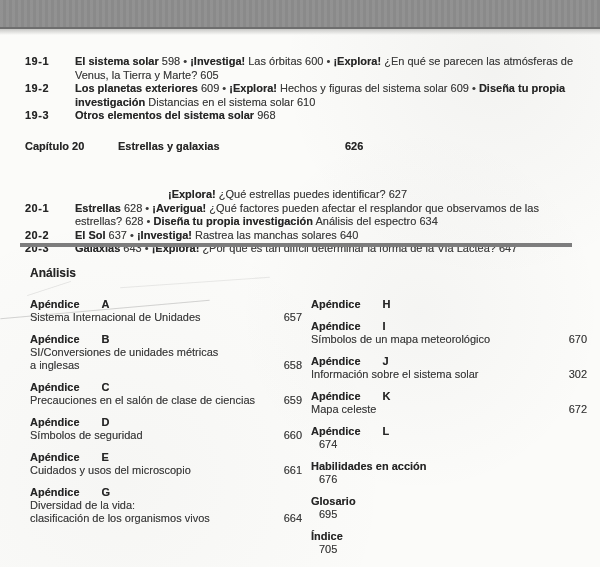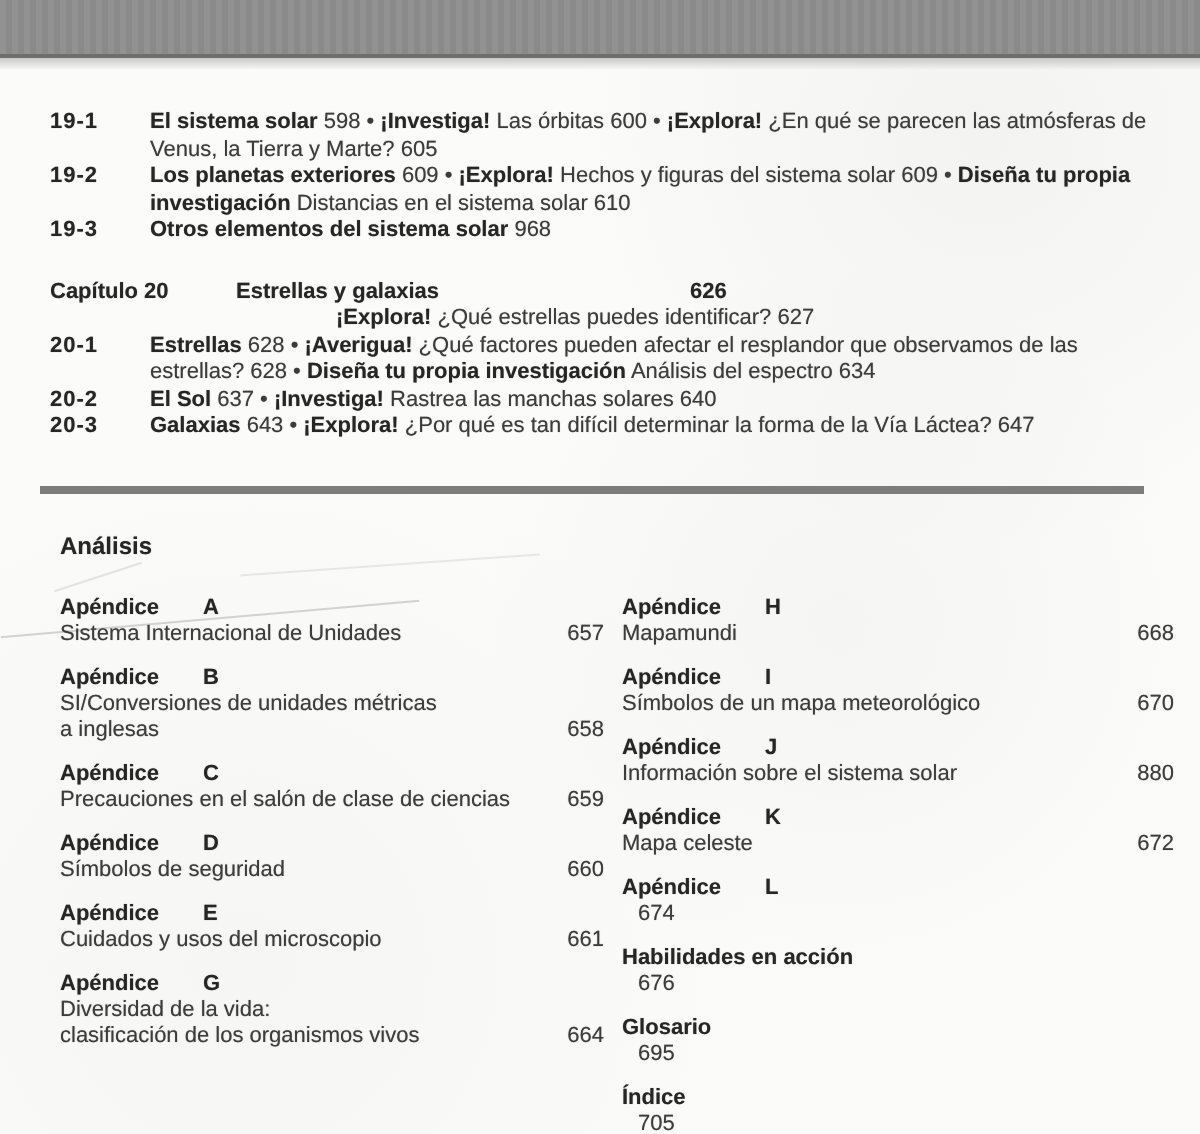--- a/index.html
+++ b/index.html
@@ -58,21 +58,21 @@
     width: 552px;
     font-size: 11px;
     line-height: 13.5px;
   }
   .toc-row { display: flex; align-items: flex-start; }
   .toc-num { flex: 0 0 50px; letter-spacing: 0.5px; }
   .toc-text { flex: 1; }
   .toc-row.chapter { margin-top: 17px; }
   .ch-label { flex: 0 0 93px; }
   .ch-title { flex: 0 0 227px; }
-  .toc-row.subrow { margin-left: 143px; }
+  .toc-row.subrow { margin-left: 143px; margin-top: 35px; }
   .toc-row.subrow .toc-text { flex: none; }
 
   
   .divider {
     position: absolute;
     left: 20px; top: 243px;
     width: 552px; height: 4px;
     background: var(--divider, #7d7d7d);
   }
 
@@ -196,37 +196,33 @@
           </div>
           <div class="ap-line">
             <span class="ap-title">clasificación de los organismos vivos</span>
             <span class="ap-page">664</span>
           </div>
         </div>
       </div>
     <div class="ap-col right" id="ap-right">
         <div class="ap-entry">
           <div class="ap-label"><span class="b">Apéndice</span><span class="ap-letter b">H</span></div>
-          <div class="ap-line">
-            <span class="ap-title">Mapamundi</span>
-            <span class="ap-page">668</span>
-          </div>
         </div>
         <div class="ap-entry">
           <div class="ap-label"><span class="b">Apéndice</span><span class="ap-letter b">I</span></div>
           <div class="ap-line">
             <span class="ap-title">Símbolos de un mapa meteorológico</span>
             <span class="ap-page">670</span>
           </div>
         </div>
         <div class="ap-entry">
           <div class="ap-label"><span class="b">Apéndice</span><span class="ap-letter b">J</span></div>
           <div class="ap-line">
             <span class="ap-title">Información sobre el sistema solar</span>
-            <span class="ap-page">880</span>
+            <span class="ap-page">302</span>
           </div>
         </div>
         <div class="ap-entry">
           <div class="ap-label"><span class="b">Apéndice</span><span class="ap-letter b">K</span></div>
           <div class="ap-line">
             <span class="ap-title">Mapa celeste</span>
             <span class="ap-page">672</span>
           </div>
         </div>
         <div class="ap-entry">

